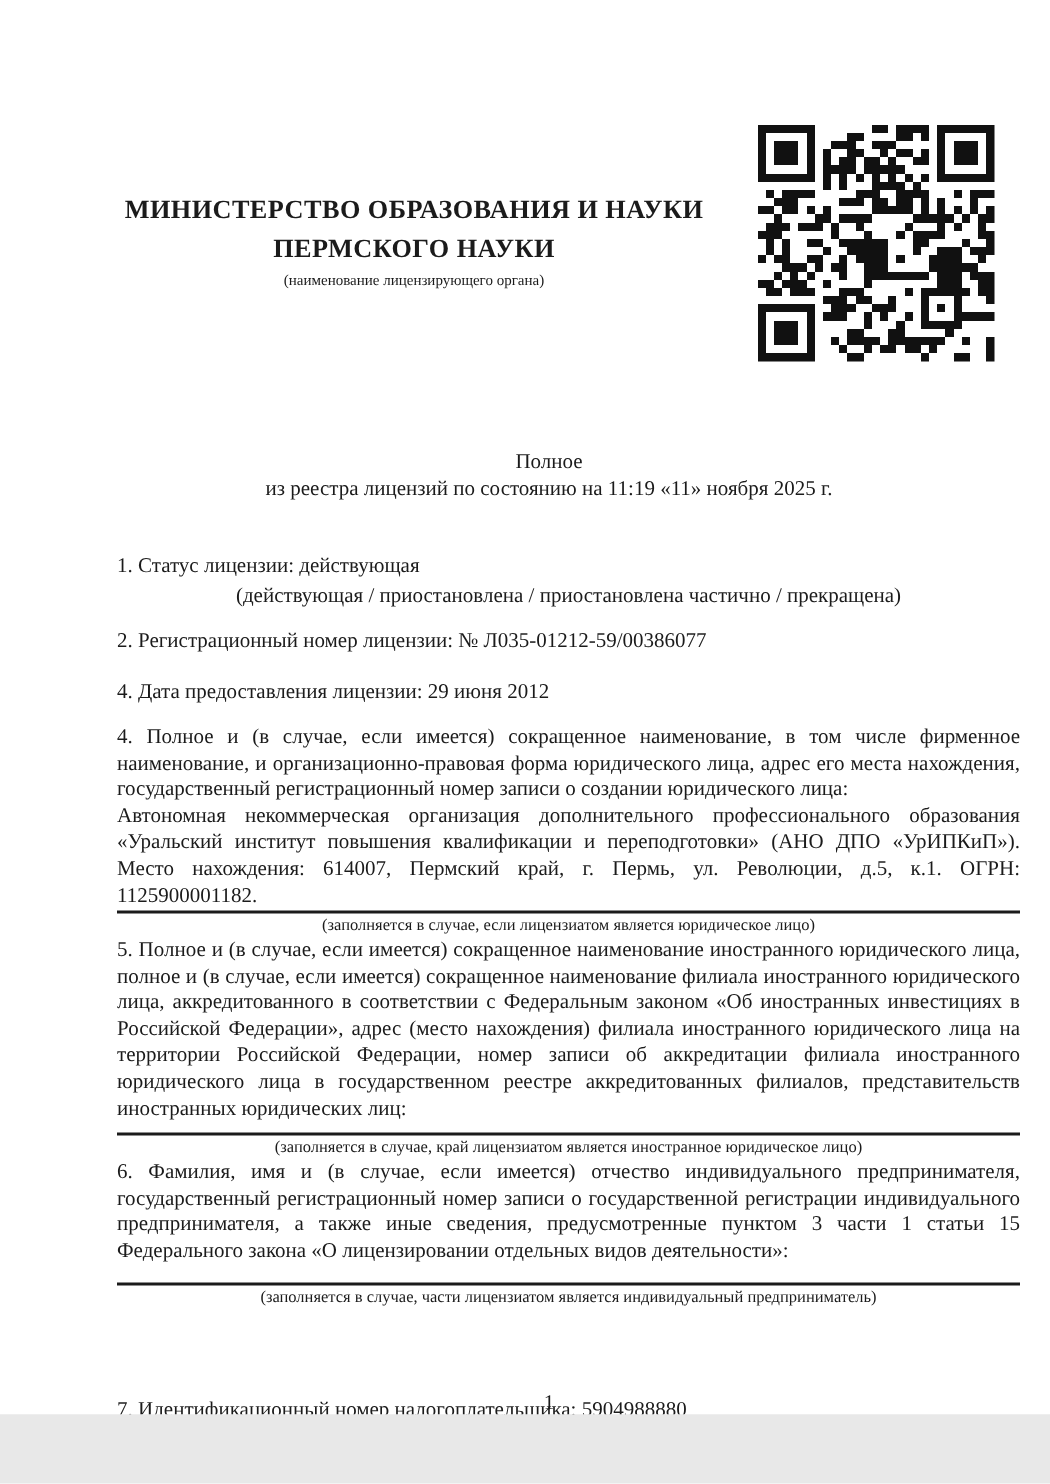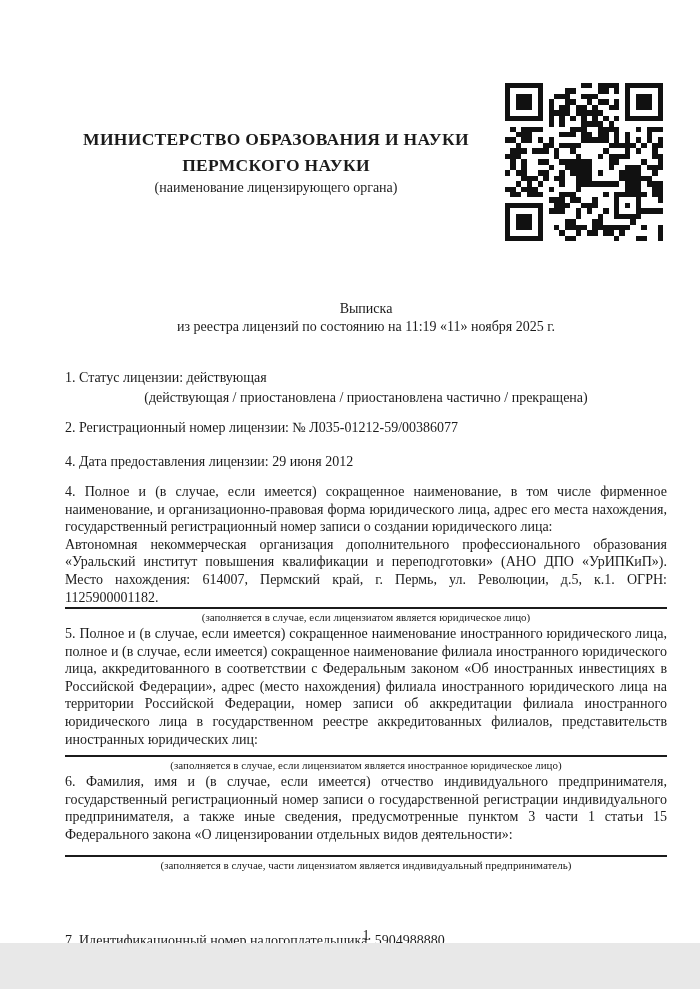--- a/index.html
+++ b/index.html
@@ -18,35 +18,35 @@
   
   .header-block {
     left: 65px; top: 126px; width: 422px;
     text-align: center;
   }
   .ministry-line {
     font-size: 17.5px; font-weight: bold; line-height: 26px;
     letter-spacing: 0.3px; white-space: nowrap;
   }
   .ministry-caption {
-    font-size: 14px; line-height: 13px; margin-top: 3px;
+    font-size: 10px; line-height: 13px; margin-top: 3px;
   }
 
   
   .qr-box { left: 505px; top: 83px; width: 158px; height: 158px; }
   .qr-box svg { display: block; width: 158px; height: 158px; shape-rendering: crispEdges; }
 
   
   .title-block {
     left: 65px; top: 300px; width: 602px;
     text-align: center; font-size: 14px; line-height: 17.6px;
   }
 
   
-  .item { left: 65px; width: 602px; font-size: 14px; line-height: 17.6px; }
+  .item { left: 78px; width: 602px; font-size: 14px; line-height: 17.6px; }
   .item p { margin: 0; text-align: justify; }
   .item .single-line { text-align: left; }
   .item1 { top: 369px; }
   .item2 { top: 419px; }
   .item3 { top: 453px; }
   .item4 { top: 483px; }
   .item5 { top: 625px; }
   .item6 { top: 773px; }
   .item7 { top: 892px; margin-top: 40px; }
 
@@ -494,21 +494,21 @@
         <rect x="11" y="28" width="1" height="1"></rect>
         <rect x="12" y="28" width="1" height="1"></rect>
         <rect x="20" y="28" width="1" height="1"></rect>
         <rect x="24" y="28" width="1" height="1"></rect>
         <rect x="25" y="28" width="1" height="1"></rect>
         <rect x="28" y="28" width="1" height="1"></rect>
       </svg>
     </div>
 
   <div class="abs title-block">
-    <div>Выписка</div>
+    <div>Полное</div>
     <div>из реестра лицензий по состоянию на 11:19 «11» ноября 2025 г.</div>
   </div>
 
   <div class="abs item item1">
     <p class="single-line">1. Статус лицензии: действующая</p>
     <div class="status-note">(действующая / приостановлена / приостановлена частично / прекращена)</div>
   </div>
 
   <div class="abs item item2">
     <p class="single-line">2. Регистрационный номер лицензии: № Л035-01212-59/00386077</p>
@@ -521,21 +521,21 @@
   <div class="abs item item4">
     <p>4. Полное и (в случае, если имеется) сокращенное наименование, в том числе фирменное наименование, и организационно-правовая форма юридического лица, адрес его места нахождения, государственный регистрационный номер записи о создании юридического лица:</p>
     <p>Автономная некоммерческая организация дополнительного профессионального образования «Уральский институт повышения квалификации и переподготовки» (АНО ДПО «УрИПКиП»). Место нахождения: 614007, Пермский край, г. Пермь, ул. Революции, д.5, к.1. ОГРН: 1125900001182.</p>
     <div class="rule r4"></div>
     <div class="fill-note">(заполняется в случае, если лицензиатом является юридическое лицо)</div>
   </div>
 
   <div class="abs item item5">
     <p>5. Полное и (в случае, если имеется) сокращенное наименование иностранного юридического лица, полное и (в случае, если имеется) сокращенное наименование филиала иностранного юридического лица, аккредитованного в соответствии с Федеральным законом «Об иностранных инвестициях в Российской Федерации», адрес (место нахождения) филиала иностранного юридического лица на территории Российской Федерации, номер записи об аккредитации филиала иностранного юридического лица в государственном реестре аккредитованных филиалов, представительств иностранных юридических лиц:</p>
     <div class="rule r5"></div>
-    <div class="fill-note">(заполняется в случае, если лицензиатом является иностранное юридическое лицо)</div>
+    <div class="fill-note">(заполняется в случае, край лицензиатом является иностранное юридическое лицо)</div>
   </div>
 
   <div class="abs item item6">
     <p>6. Фамилия, имя и (в случае, если имеется) отчество индивидуального предпринимателя, государственный регистрационный номер записи о государственной регистрации индивидуального предпринимателя, а также иные сведения, предусмотренные пунктом 3 части 1 статьи 15 Федерального закона «О лицензировании отдельных видов деятельности»:</p>
     <div class="rule r6"></div>
     <div class="fill-note">(заполняется в случае, части лицензиатом является индивидуальный предприниматель)</div>
   </div>
 
   <div class="abs item item7">
     <p class="single-line">7. Идентификационный номер налогоплательщика: 5904988880</p>

